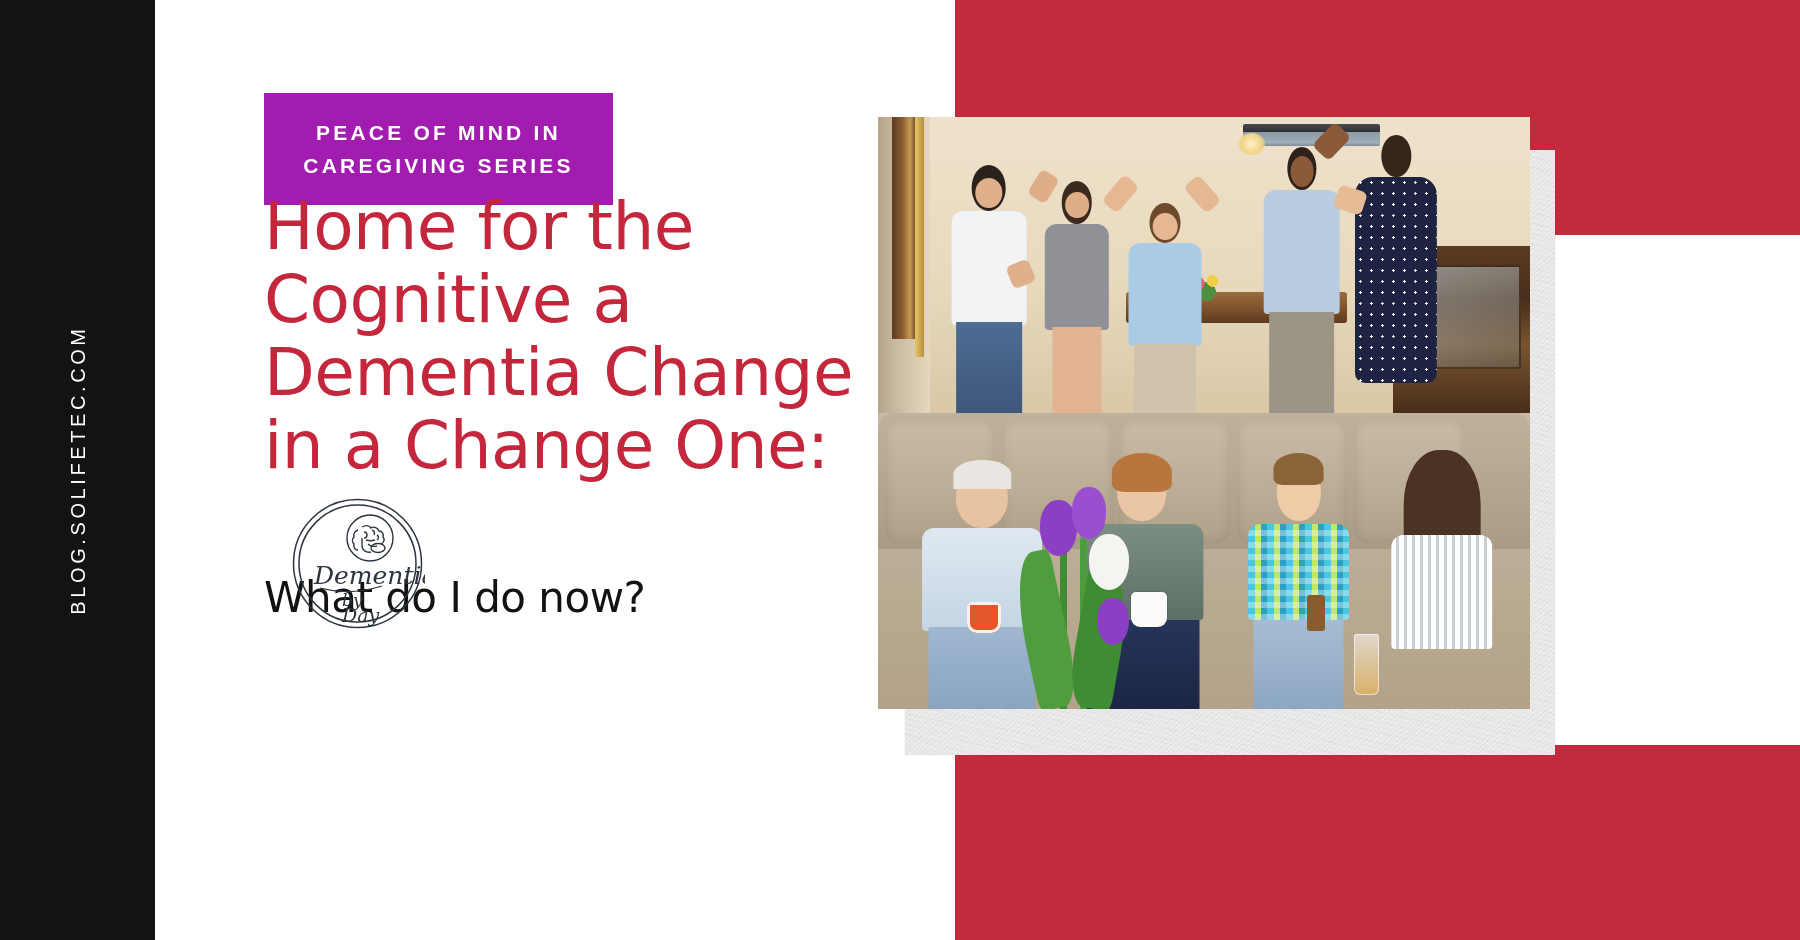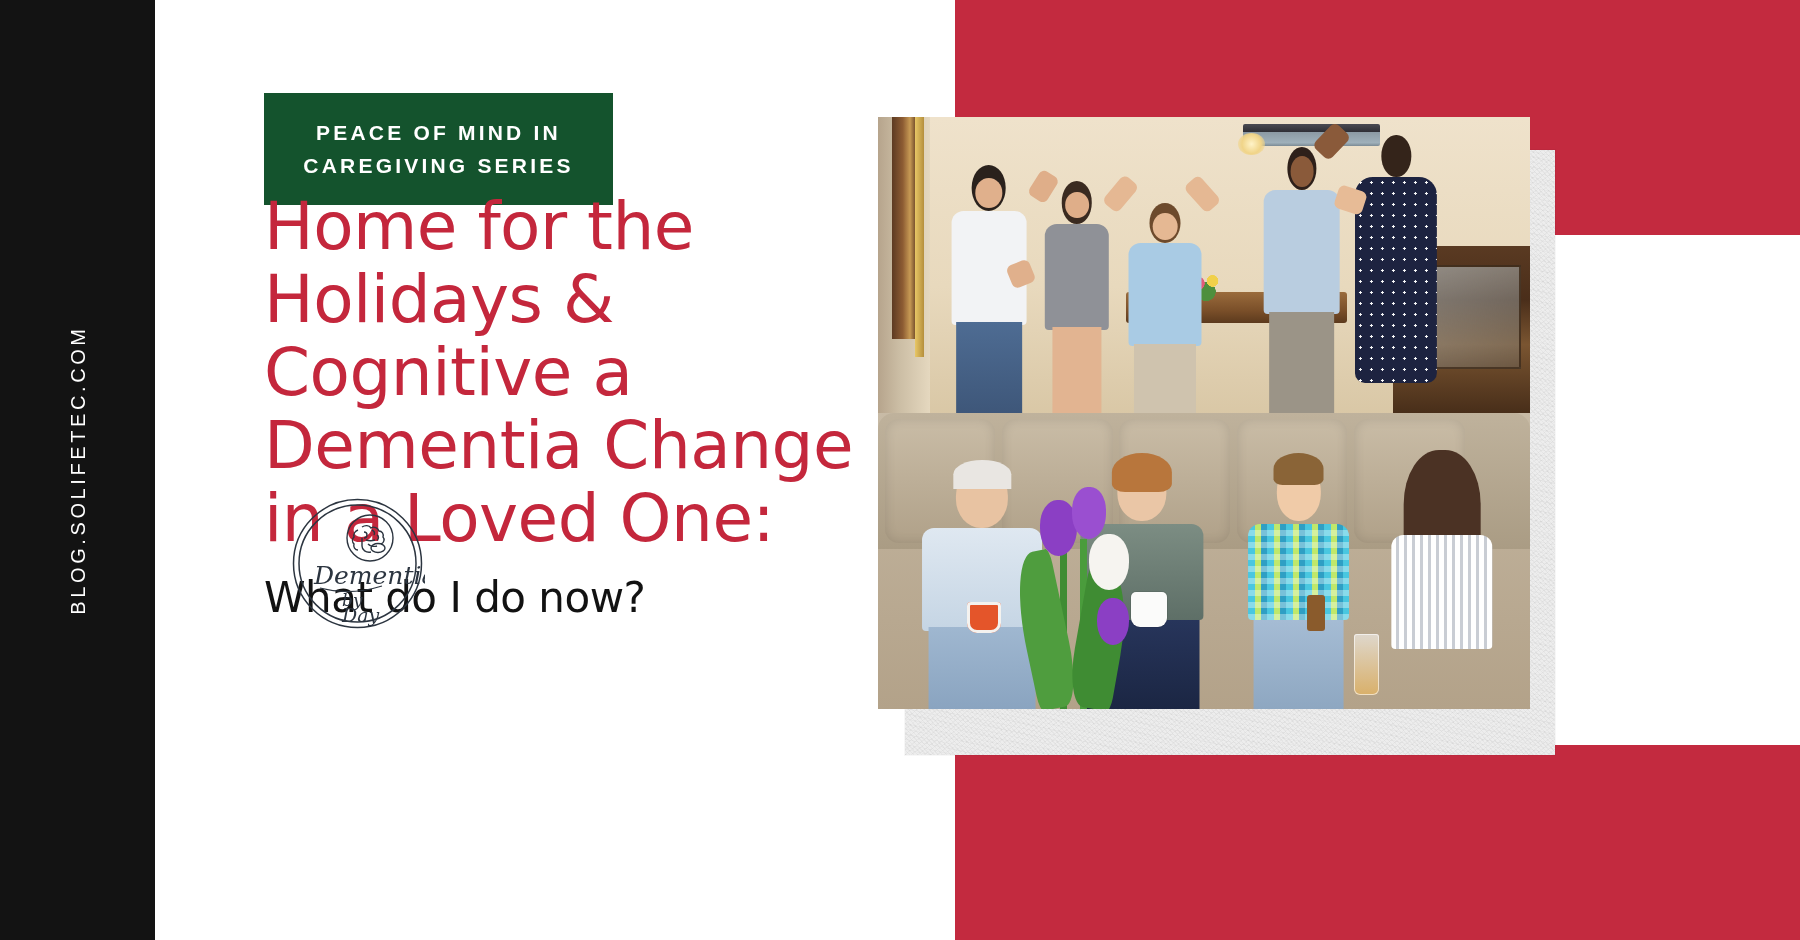--- a/index.html
+++ b/index.html
@@ -119,21 +119,21 @@
     background:linear-gradient(180deg,#c9bca6 0%,#b0a189 100%);
     border-radius:14px; box-shadow:inset 0 0 12px rgba(0,0,0,.12);
   }
   .seat-row { position:absolute; left:0; bottom:0; width:100%; height:60%; }
 
   
   .content { position:absolute; left:155px; top:0; width:800px; height:940px; }
 
   .eyebrow-badge {
     position:absolute; left:109px; top:93px; width:349px; height:112px;
-    background:#14532d; color:#ffffff;
+    background:#a21caf; color:#ffffff;
     display:flex; flex-direction:column; align-items:center; justify-content:center;
     text-align:center;
   }
   .eyebrow-line {
     font-size:21px; font-weight:700; letter-spacing:3.2px; line-height:33px;
     font-family:"Liberation Sans", sans-serif;
   }
 
   .headline {
     position:absolute; left:109px; top:190px; width:680px;
@@ -299,24 +299,23 @@
 
   <div class="content">
 
     <div class="eyebrow-badge">
       <span class="eyebrow-line">PEACE OF MIND IN</span>
       <span class="eyebrow-line">CAREGIVING SERIES</span>
     </div>
 
     <h1 class="headline">
       <span class="hl-line">Home for the</span>
-      <span class="hl-line">Holidays &amp;</span>
       <span class="hl-line">Cognitive a</span>
       <span class="hl-line">Dementia Change</span>
-      <span class="hl-line">in a Loved One:</span>
+      <span class="hl-line">in a Change One:</span>
     </h1>
 
     <h2 class="subhead">What do I do now?</h2>
 
     <div class="logo">
       <svg viewBox="0 0 135 135" xmlns="http://www.w3.org/2000/svg">
         <g fill="none" stroke="#2c3540" stroke-width="1.5">
           <circle cx="67.5" cy="67.5" r="64"></circle>
           <circle cx="67.5" cy="67.5" r="58.5"></circle>
         </g>

